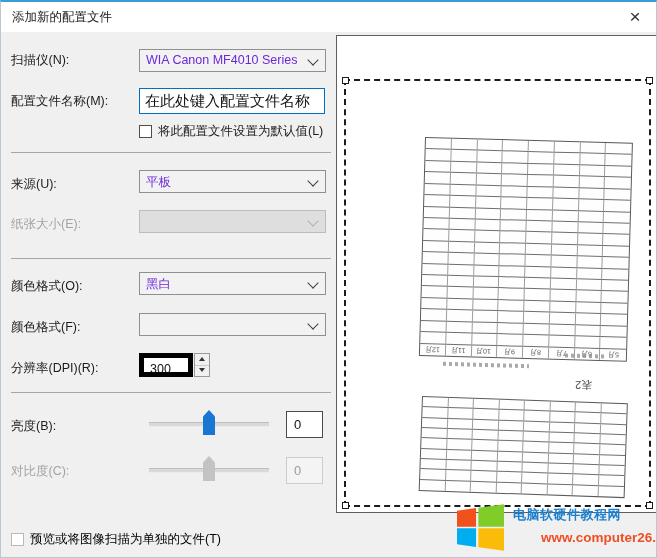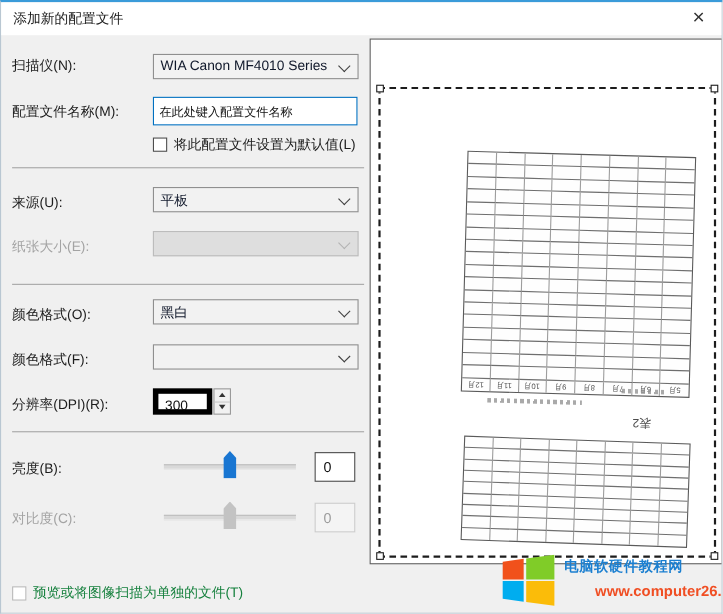--- a/index.html
+++ b/index.html
@@ -10,37 +10,37 @@
   .titlebar{position:absolute;left:0;top:0;width:100%;height:30px;background:#ffffff;}
   .title{position:absolute;left:11px;top:7px;font-size:12.5px;color:#1a1a1a;}
   .close-btn{position:absolute;right:8px;top:2px;width:26px;height:26px;text-align:center;
              font-size:19px;line-height:26px;color:#333;font-weight:300;cursor:default;}
   
   .lbl{position:absolute;left:10px;font-size:12.5px;color:#1c1c1c;white-space:nowrap;}
   .lbl.disabled{color:#a3a3a3;}
   
   .combo{position:absolute;left:138px;width:187px;height:23px;background:#f2f2f2;
          border:1px solid #8f8f8f;box-sizing:border-box;}
-  .combo .val{position:absolute;left:6px;top:3px;font-size:12.5px;color:#0f172a;white-space:nowrap;}
+  .combo .val{position:absolute;left:6px;top:3px;font-size:12.5px;color:#6d28d9;white-space:nowrap;}
   .chev{position:absolute;right:8px;top:6px;width:7px;height:7px;
         border-right:1.6px solid #404040;border-bottom:1.6px solid #404040;
         transform:rotate(45deg);}
   .combo.disabled{background:#dedede;border-color:#bcbcbc;}
   .combo.disabled .chev{border-color:#b3b3b3;}
   
   .tinput{position:absolute;left:138px;top:86px;width:186px;height:26px;background:#fff;
-          border:1px solid #0070c0;box-sizing:border-box;font-size:11px;color:#111;
+          border:1px solid #0070c0;box-sizing:border-box;font-size:15px;color:#111;
           padding:0 5px;font-family:inherit;outline:none;}
   
   .cbrow{position:absolute;display:flex;align-items:center;}
   .cbox{width:13px;height:13px;background:#fff;border:1px solid #4d4d4d;box-sizing:border-box;
         flex:0 0 13px;}
   .cbrow .cblabel{font-size:12.5px;color:#1c1c1c;margin-left:6px;white-space:nowrap;}
   .cbrow.disabled .cbox{border-color:#b9b9b9;}
-  .cbrow.disabled .cblabel{color:#15803d;}
+  .cbrow.disabled .cblabel{color:#000000;}
   
   .sep{position:absolute;left:10px;width:320px;height:1px;background:#a6a6a6;}
   
   .spinbox{position:absolute;left:138px;top:351px;width:54px;height:24px;background:#fff;
            border:5px solid #000000;box-sizing:border-box;}
   .spinbox .val{position:absolute;left:6px;top:4px;font-size:12.5px;color:#111;}
   .spinbtns{position:absolute;left:193px;top:351px;width:16px;height:24px;
             border:1px solid #9a9a9a;box-sizing:border-box;background:#f1f1f1;}
   .spinbtn{position:absolute;left:0;width:100%;height:50%;}
   .spinbtn.up{top:0;border-bottom:1px solid #c9c9c9;}

